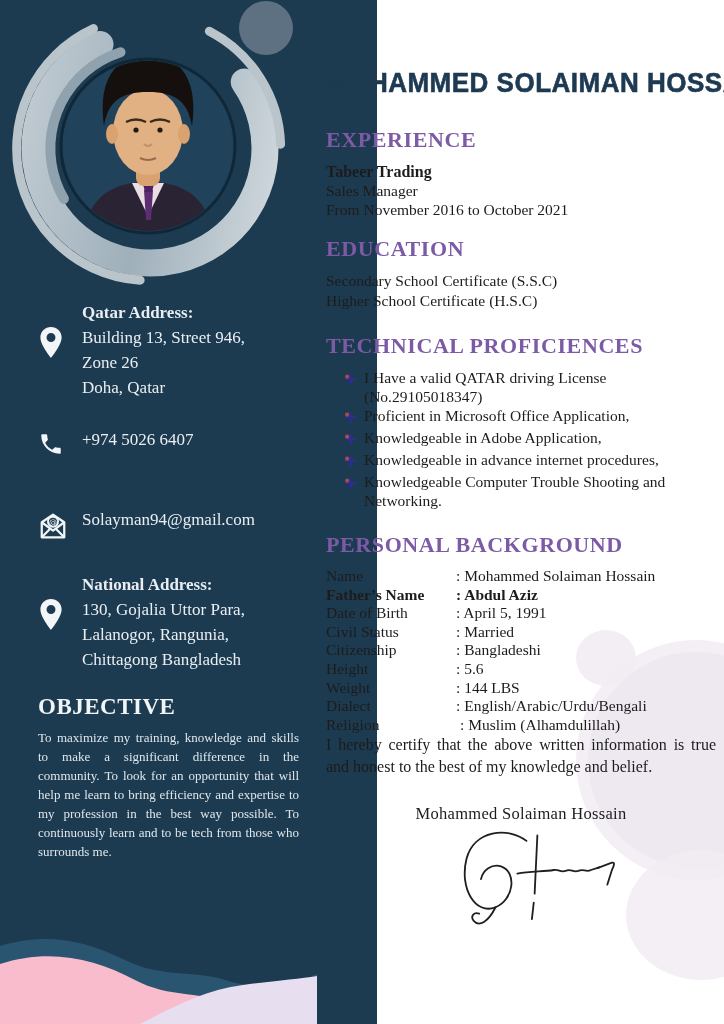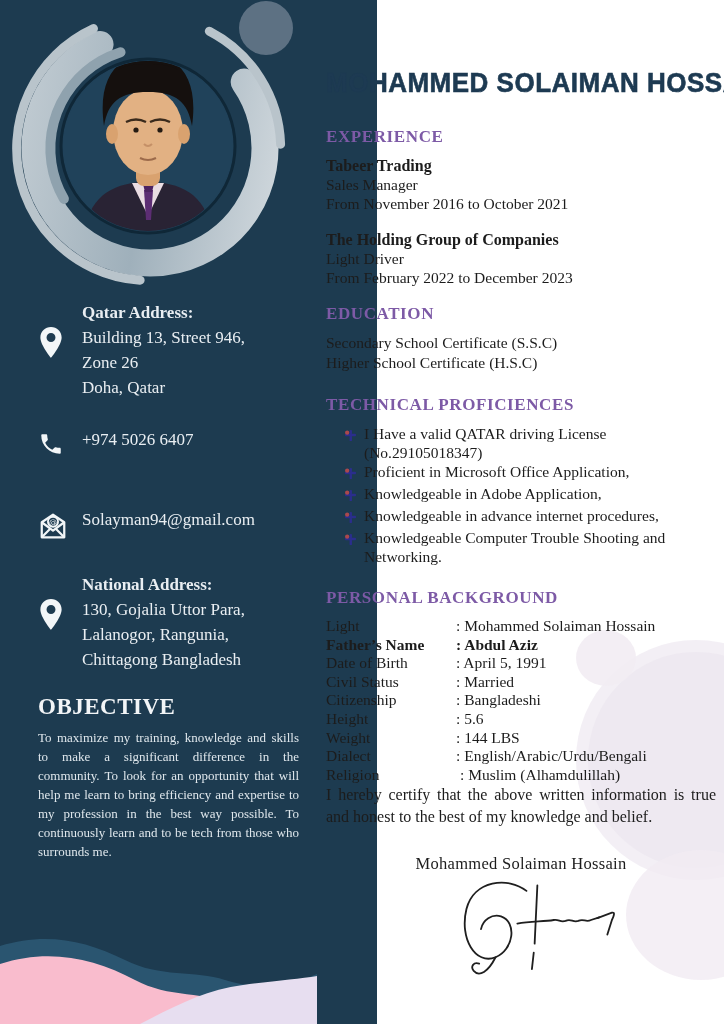--- a/index.html
+++ b/index.html
@@ -29,21 +29,21 @@
   .blob{position:absolute;border-radius:50%;z-index:0;}
   .main-inner{position:relative;z-index:1;}
   .person-name{
     font-family:"Liberation Sans","DejaVu Sans",sans-serif;
     font-weight:900;font-size:26px;letter-spacing:.5px;color:#1d3a52;
     margin:66px 0 0 0; transform:scaleY(1.08);transform-origin:left top;
     -webkit-text-stroke:.6px #1d3a52;
     white-space:nowrap;
   }
   .sec-title{
-    font-size:17px;font-weight:bold;letter-spacing:.6px;color:#7d5aa6;
+    font-size:22px;font-weight:bold;letter-spacing:.6px;color:#7d5aa6;
     margin:0 0 9px 0;
   }
   .sec{margin-top:22px;}
   .job{margin:0 0 17px 0;font-size:15.5px;line-height:19px;}
   .job-company{font-weight:bold;font-size:16px;}
   .edu-line{font-size:15.5px;line-height:20px;}
   .tech-list{margin:0;padding:0;list-style:none;}
   .tech-item{display:flex;font-size:15.5px;line-height:19px;margin:0 0 0 18px;}
   .bullet{flex:0 0 20px;padding-top:3px;}
   .pb-row{display:flex;font-size:15.5px;line-height:18.6px;}
@@ -187,25 +187,20 @@
 
       <div class="person-name">MOHAMMED SOLAIMAN HOSSAIN</div>
 
       <div class="sec" style="margin-top:30px">
         <div class="sec-title">EXPERIENCE</div>
         <div class="job">
           <div class="job-company">Tabeer Trading</div>
           <div>Sales Manager</div>
           <div>From November 2016 to October 2021</div>
         </div>
-        <div class="job">
-          <div class="job-company">The Holding Group of Companies</div>
-          <div>Light Driver</div>
-          <div>From February 2022 to December 2023</div>
-        </div>
       </div>
 
       <div class="sec" style="margin-top:15px">
         <div class="sec-title">EDUCATION</div>
         <div class="edu-line">Secondary School Certificate (S.S.C)</div>
         <div class="edu-line">Higher School Certificate (H.S.C)</div>
       </div>
 
       <div class="sec">
         <div class="sec-title">TECHNICAL PROFICIENCES</div>
@@ -259,21 +254,21 @@
                 </svg>
             </span>
             <span>Knowledgeable Computer Trouble Shooting and Networking.</span>
           </li>
         </ul>
       </div>
 
       <div class="sec">
         <div class="sec-title">PERSONAL BACKGROUND</div>
         <div class="pb-row">
-          <span class="pb-label">Light</span>
+          <span class="pb-label">Name</span>
             <span class="pb-value">: Mohammed Solaiman Hossain</span>
         </div>
         <div class="pb-row bold">
           <span class="pb-label">Father’s Name</span>
             <span class="pb-value">: Abdul Aziz</span>
         </div>
         <div class="pb-row">
           <span class="pb-label">Date of Birth</span>
             <span class="pb-value">: April 5, 1991</span>
         </div>

